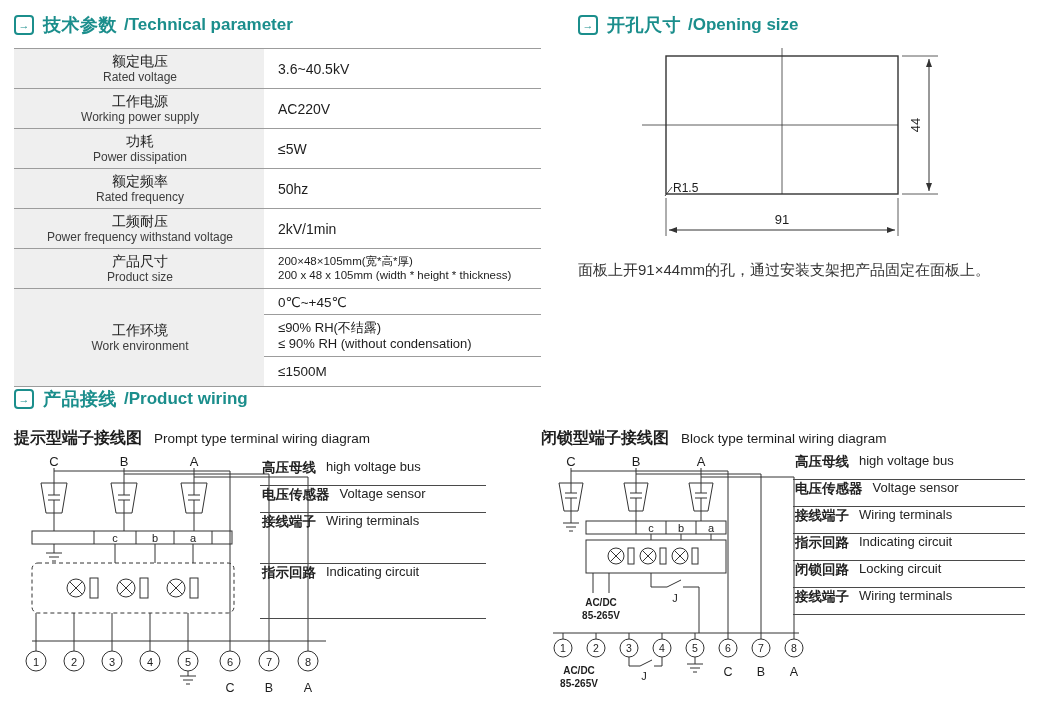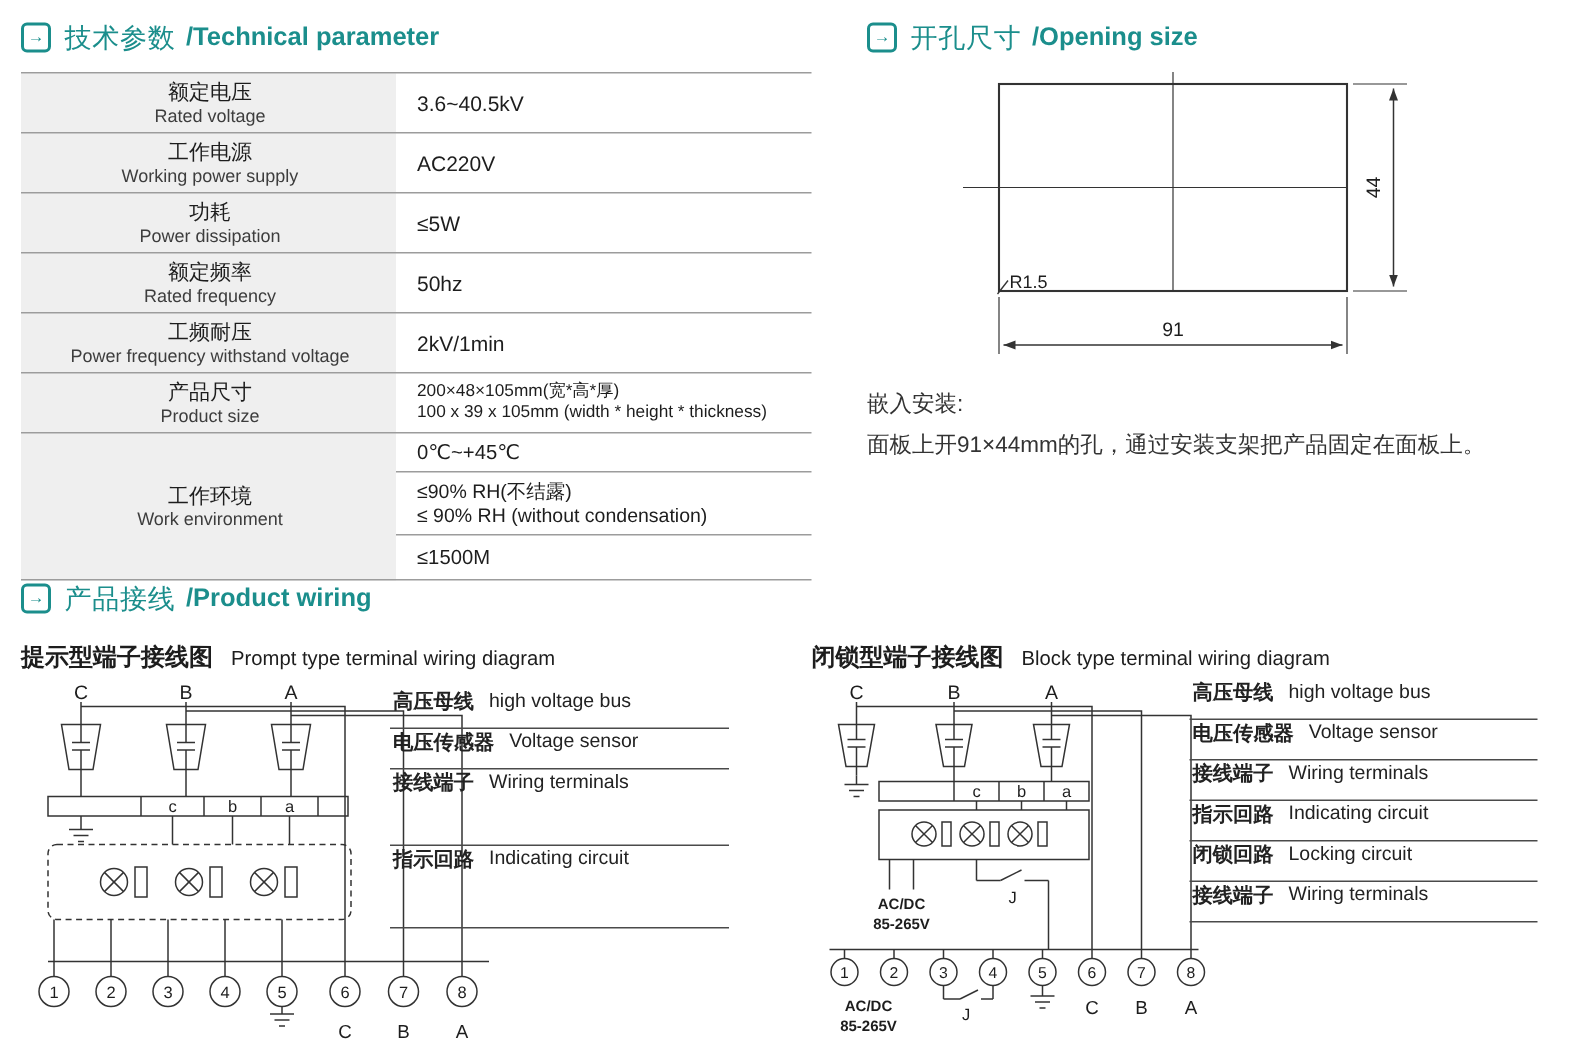--- a/index.html
+++ b/index.html
@@ -4,21 +4,21 @@
 <style>
   html,body { margin:0; padding:0; background:#fff; }
   .page { position:relative; width:1056px; height:705px; background:#ffffff;
           font-family:"Liberation Sans","DejaVu Sans",sans-serif; color:#222; overflow:hidden; }
 
   
   .sec-header { display:flex; align-items:center; gap:9px; color:#1b8e8c; height:26px; }
   .hdr-icon { width:16px; height:16px; border:2px solid #1b8e8c; border-radius:4px;
               display:flex; align-items:center; justify-content:center;
               font-size:11px; font-weight:bold; line-height:1; }
-  .hdr-zh { font-size:18px; font-weight:normal; letter-spacing:.5px; }
+  .hdr-zh { font-size:18px; font-weight:bold; letter-spacing:.5px; }
   .hdr-en { font-size:17px; font-weight:bold; margin-left:-2px; }
 
   
   .sec-tech   { position:absolute; left:14px;  top:12px;  width:527px; }
   .sec-open   { position:absolute; left:578px; top:12px;  width:466px; }
   .sec-wiring { position:absolute; left:14px;  top:386px; width:1036px; }
 
   
   table.params { border-collapse:collapse; width:527px; margin-top:10px; border-bottom:1px solid #9c9c9c; }
   .params td { border-top:1px solid #9c9c9c; vertical-align:middle; }
@@ -105,21 +105,21 @@
         </td>
         <td class="val">2kV/1min</td>
       </tr>
       <tr class="h36">
         <td class="lbl">
           <div class="zh">产品尺寸</div>
           <div class="en">Product size</div>
         </td>
         <td class="val">
           <div class="small">200×48×105mm(宽*高*厚)</div>
-          <div class="small">100 x 39 x 105mm (width * height * thickness)</div>
+          <div class="small">200 x 48 x 105mm (width * height * thickness)</div>
         </td>
       </tr>
       <tr class="h26">
         <td class="lbl" rowspan="3">
           <div class="zh">工作环境</div>
           <div class="en">Work environment</div>
         </td>
         <td class="val f13">0℃~+45℃</td>
       </tr>
       <tr class="h42">
@@ -159,21 +159,20 @@
         <line x1="262" y1="152" x2="262" y2="190" stroke-width="0.8"></line>
         <line x1="33" y1="184" x2="259" y2="184" stroke-width="1" marker-start="url(#arr)" marker-end="url(#arr)"></line>
         <line x1="29" y1="150" x2="36" y2="141" stroke-width="0.9"></line>
       </g>
       <text x="146" y="178" class="dim" text-anchor="middle">91</text>
       <text x="284" y="79" transform="rotate(-90 284 79)" class="dim" text-anchor="middle">44</text>
       <text x="37" y="146" class="dim sm">R1.5</text>
     </svg>
 
     <div class="note">
-      <div>嵌入安装:</div>
       <div>面板上开91×44mm的孔，通过安装支架把产品固定在面板上。</div>
     </div>
   </section>
 
   <section class="sec-wiring">
     <div class="sec-header">
       <span class="hdr-icon">→</span>
       <span class="hdr-zh">产品接线</span>
       <span class="hdr-en">/Product wiring</span>
     </div>

